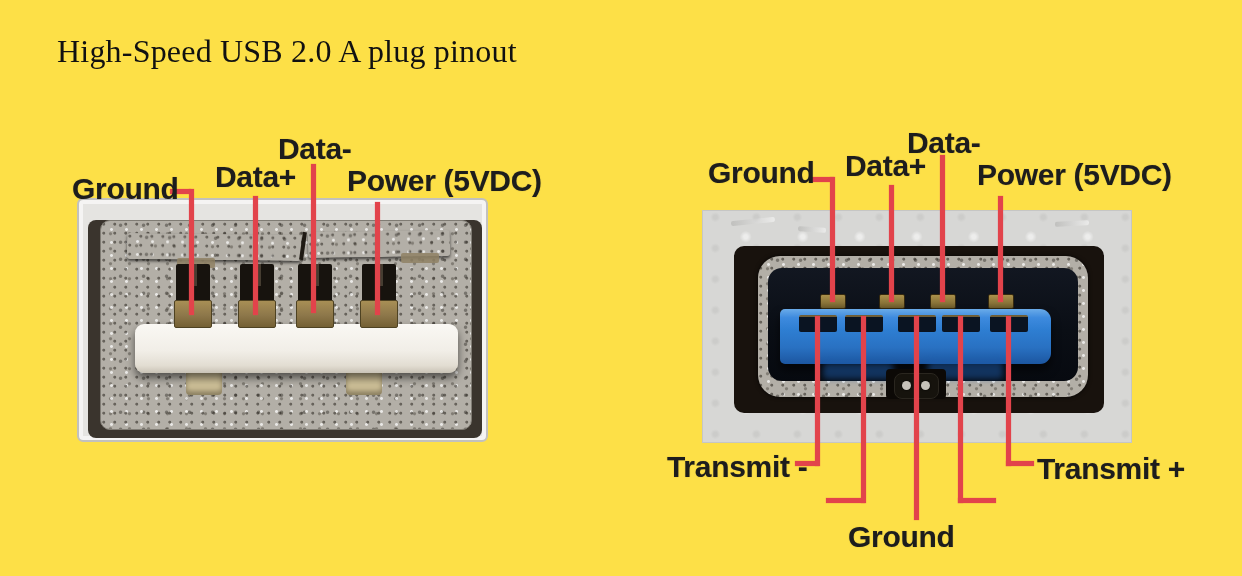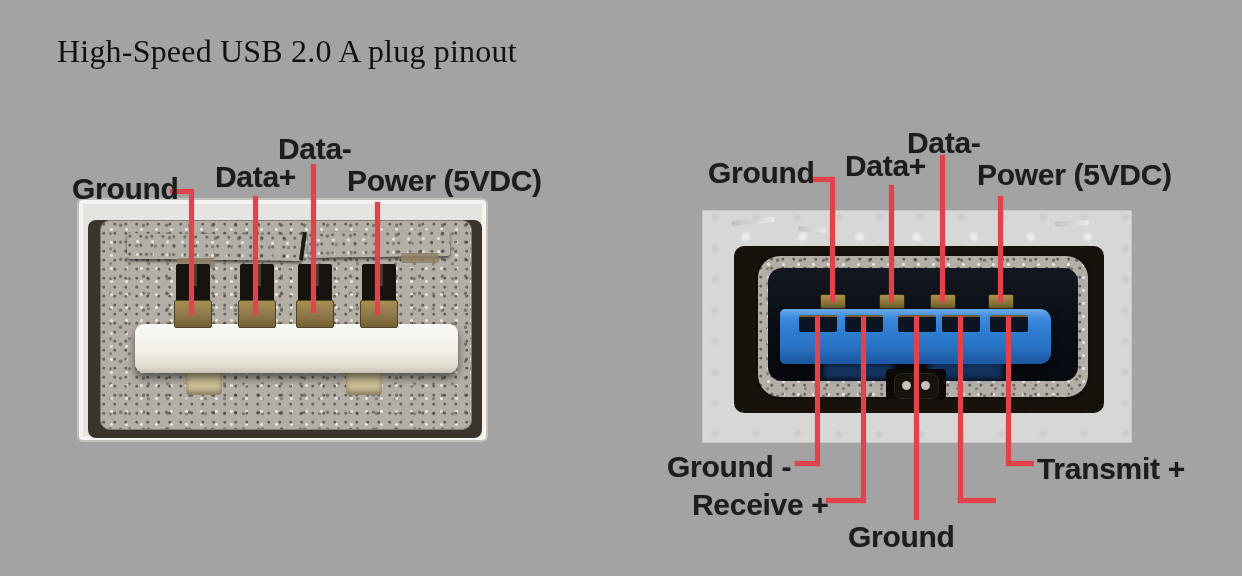--- a/index.html
+++ b/index.html
@@ -1,16 +1,16 @@
 <!DOCTYPE html>
 <html><head>
 <meta charset="utf-8">
 <style>
   html,body{margin:0;padding:0;background:#ffffff;}
-  .stage{position:relative;width:1242px;height:576px;background:#a3a3a3;overflow:hidden;
+  .stage{position:relative;width:1242px;height:576px;background:#fde047;overflow:hidden;
          font-family:"Liberation Sans",sans-serif;}
   .title{position:absolute;font-family:"Liberation Serif",serif;font-size:32px;color:#111;
          white-space:nowrap;letter-spacing:0.2px;}
   .pinlbl{position:absolute;font-family:"Liberation Sans",sans-serif;font-weight:700;
           font-size:30px;color:#1d1d1d;white-space:nowrap;letter-spacing:-0.3px;
           text-shadow:0 0 1px rgba(40,40,40,.35);z-index:8;}
   .lead{position:absolute;background:#e2434b;box-shadow:0 0 1px rgba(226,67,75,.7);z-index:6;}
   .lead.v{width:5px;}
   .lead.h{height:5px;}
 
@@ -186,18 +186,17 @@
   <div class="pinlbl" style="left:72px;top:172px">Ground</div>
   <div class="pinlbl" style="left:215px;top:160px">Data+</div>
   <div class="pinlbl" style="left:278px;top:132px">Data-</div>
   <div class="pinlbl" style="left:347px;top:164px">Power (5VDC)</div>
 
   <div class="pinlbl" style="left:708px;top:156px">Ground</div>
   <div class="pinlbl" style="left:845px;top:149px">Data+</div>
   <div class="pinlbl" style="left:907px;top:126px">Data-</div>
   <div class="pinlbl" style="left:977px;top:158px">Power (5VDC)</div>
 
-  <div class="pinlbl" style="left:667px;top:450px">Ground -</div>
-  <div class="pinlbl" style="left:692px;top:488px">Receive +</div>
+  <div class="pinlbl" style="left:667px;top:450px">Transmit -</div>
   <div class="pinlbl" style="left:848px;top:520px">Ground</div>
   <div class="pinlbl" style="left:1037px;top:452px">Transmit +</div>
 
 </div>
 
 </body></html>

